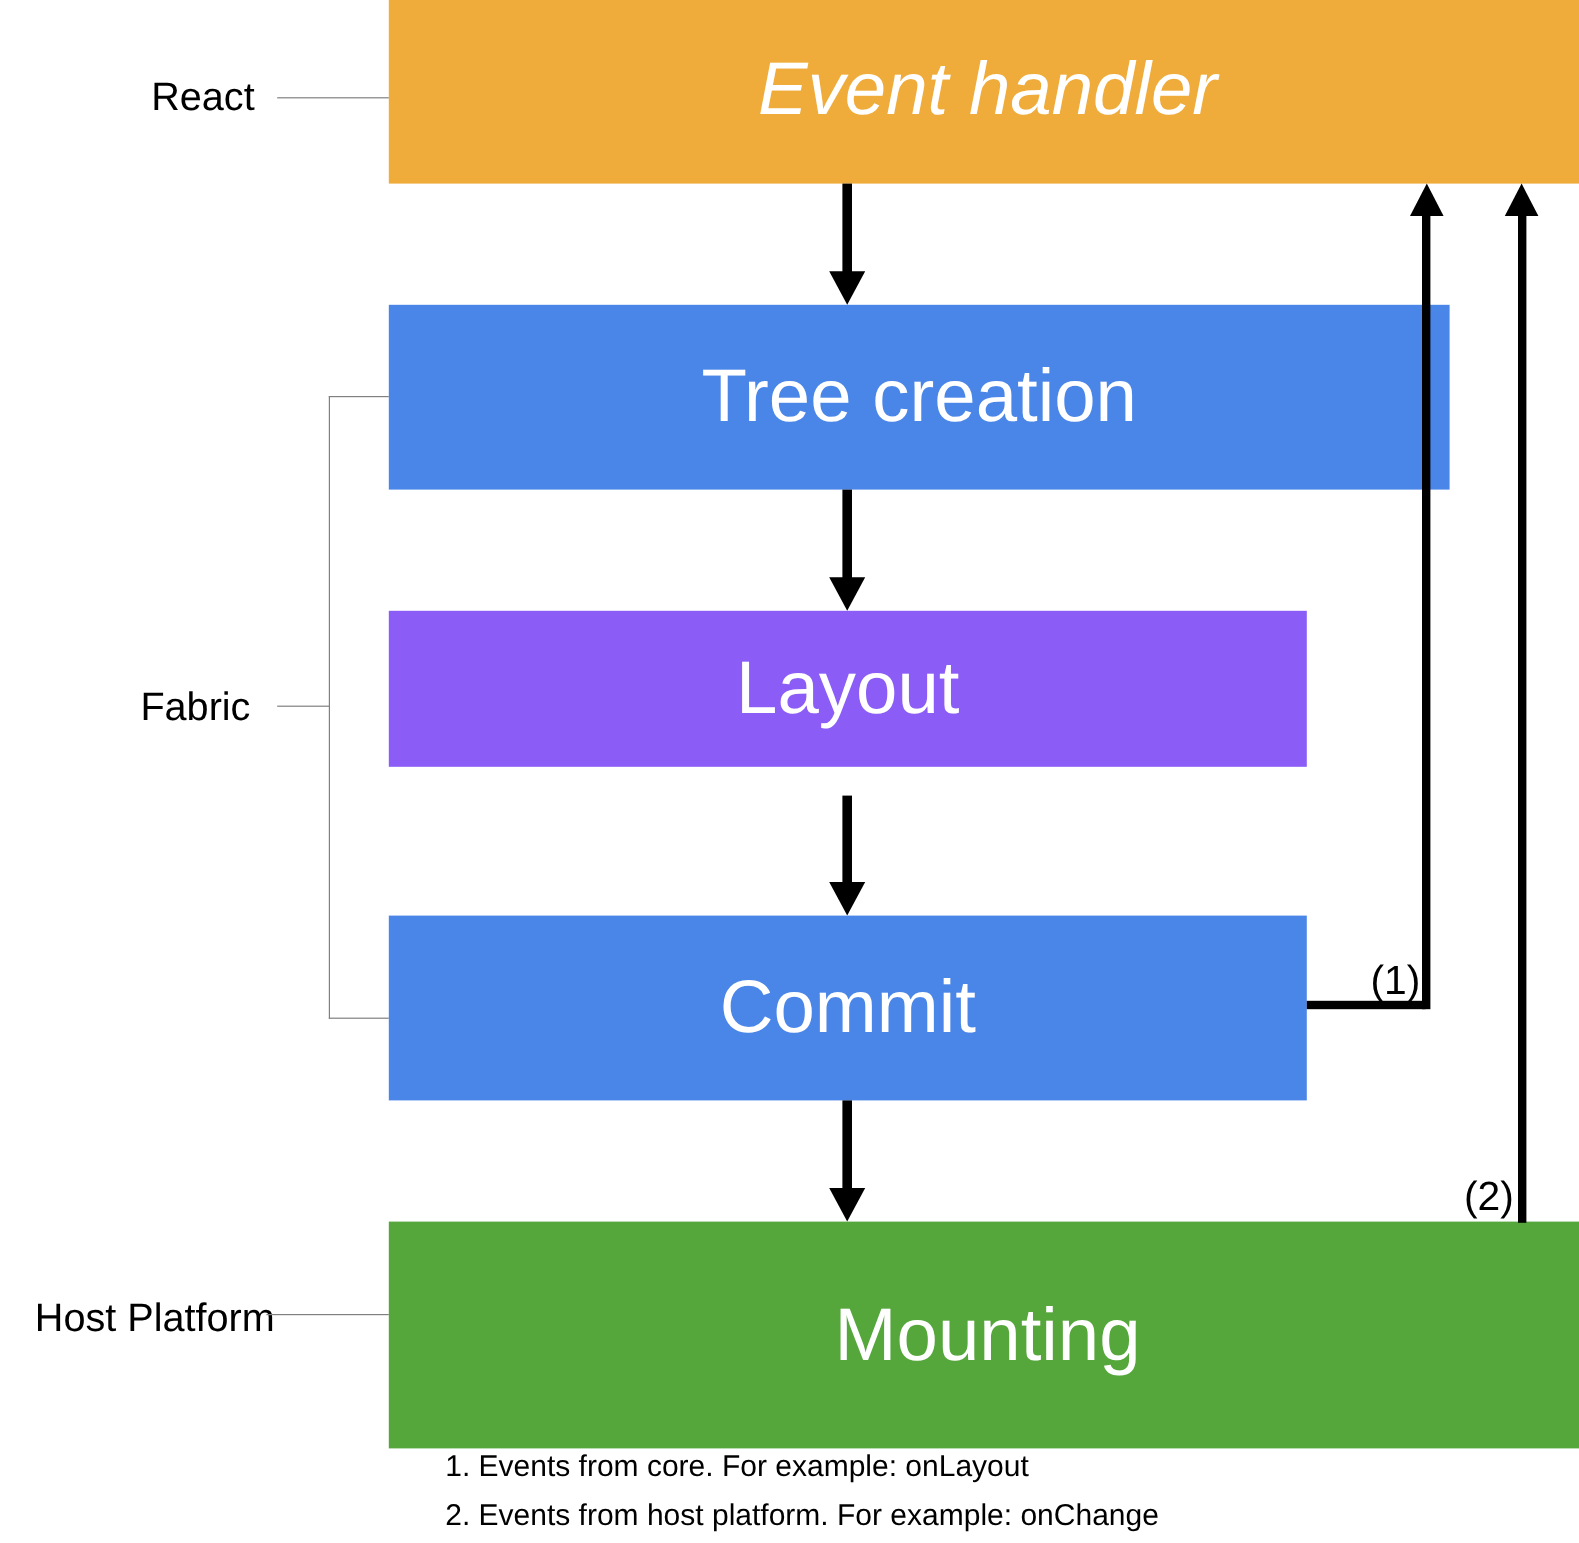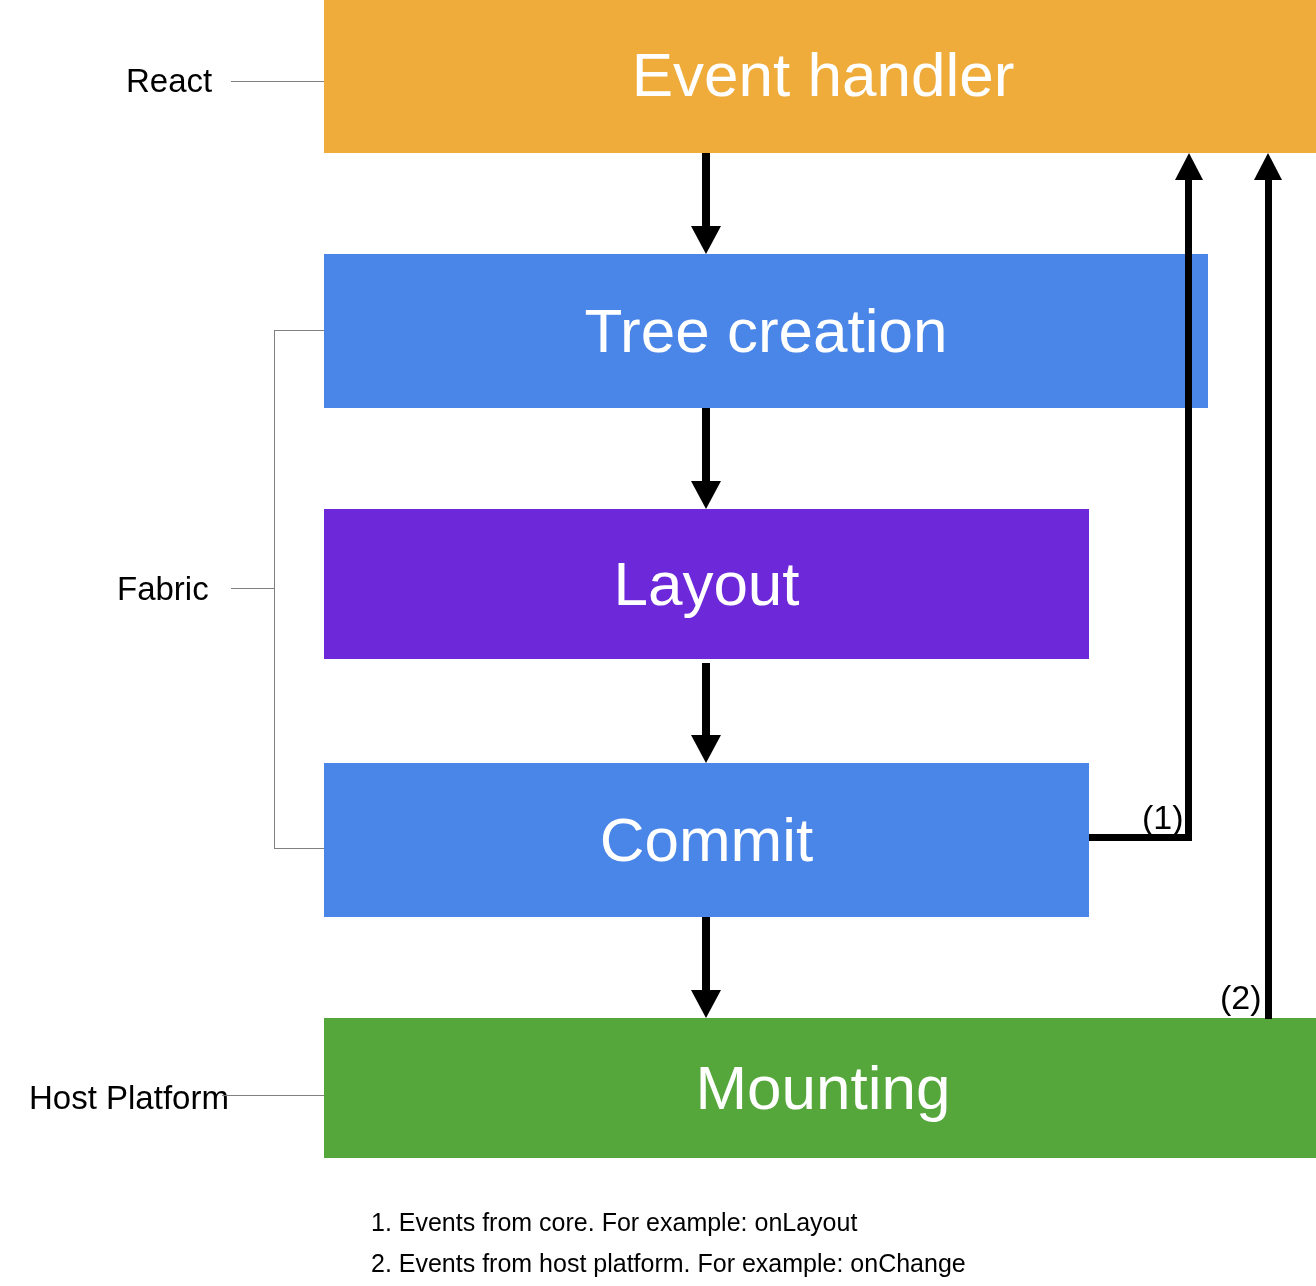--- a/index.html
+++ b/index.html
@@ -37,48 +37,48 @@
     white-space: nowrap;
   }
 
   #box-event-handler {
     left: 324px;
     top: -4px;
     width: 992px;
     height: 157px;
     background: #efac3b;
   }
-  #box-event-handler .proc-label { transform: translateX(3px); }
+  #box-event-handler .proc-label { transform: translateX(3px); font-style: italic; }
 
   #box-tree-creation {
     left: 324px;
     top: 254px;
     width: 884px;
     height: 154px;
     background: #4a86e8;
   }
   #box-layout {
     left: 324px;
     top: 509px;
     width: 765px;
-    height: 150px;
-    background: #6d28d9;
+    height: 130px;
+    background: #8b5cf6;
   }
   #box-commit {
     left: 324px;
     top: 763px;
     width: 765px;
     height: 154px;
     background: #4a86e8;
   }
   #box-mounting {
     left: 324px;
     top: 1018px;
     width: 992px;
-    height: 140px;
+    height: 189px;
     background: #55a63b;
   }
   #box-mounting .proc-label { transform: translateX(3px); }
 
   
   .side-label {
     position: absolute;
     font-size: 33px;
     color: #000000;
     line-height: 1;

